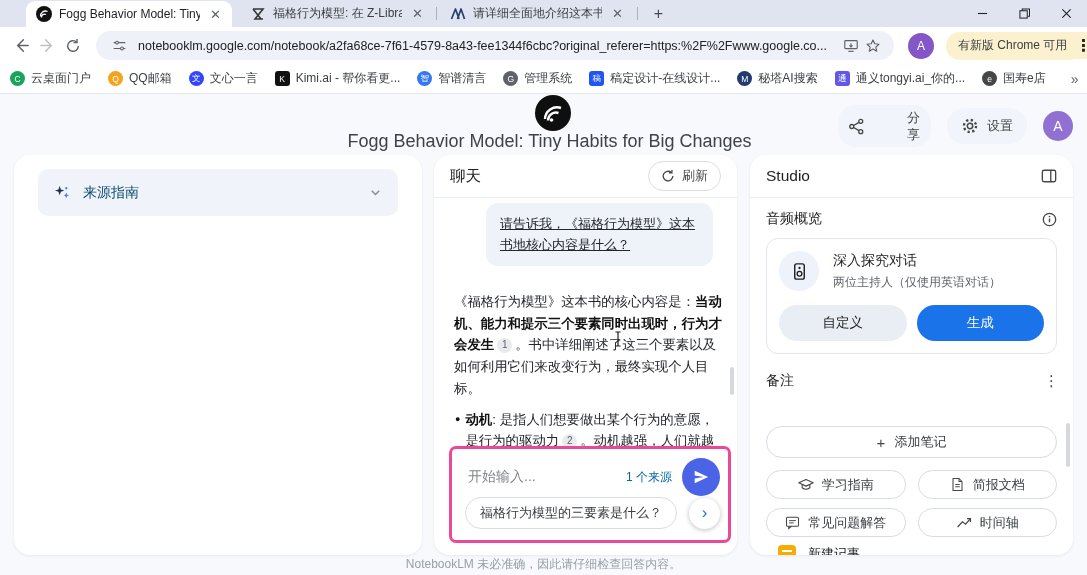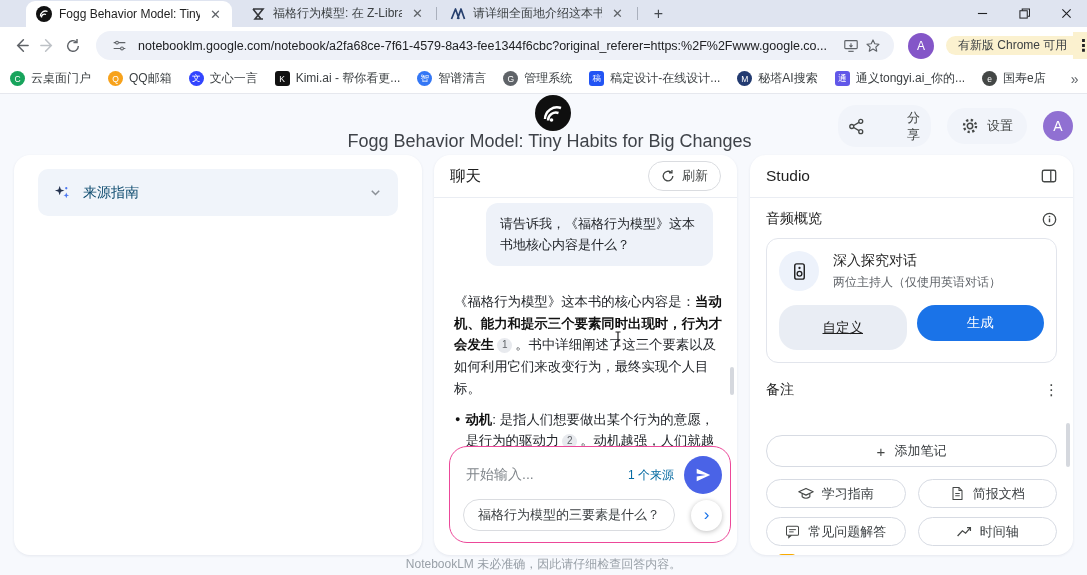--- a/index.html
+++ b/index.html
@@ -30,21 +30,21 @@
 
   
   .toolbar { position:absolute; top:27px; left:0; right:0; height:37px; background:#ffffff; display:flex; align-items:center; }
   .nav-btn { width:26px; height:26px; display:flex; align-items:center; justify-content:center; color:#5f6368; border-radius:50%; cursor:pointer; flex:none; }
   .nav-btn.back { margin-left:8px; }
   .nav-btn.fwd { color:#bdc1c6; }
   .omnibox { margin-left:10px; width:798px; height:29px; background:#eef1f8; border-radius:15px; display:flex; align-items:center; padding:0 10px 0 12px; flex:none; }
   .omni-url { flex:1; font-size:12.5px; color:#202124; white-space:nowrap; overflow:hidden; margin-left:8px; }
   .omni-icon { width:22px; height:22px; display:flex; align-items:center; justify-content:center; color:#5f6368; cursor:pointer; flex:none; }
   .profile-chip { width:26px; height:26px; border-radius:50%; background:#8456c8; color:#fff; font-size:12px; display:flex; align-items:center; justify-content:center; margin-left:14px; cursor:pointer; flex:none; }
-  .update-chip { margin-left:12px; height:19px; background:#fbf1cf; border-radius:14px 0 0 14px; display:flex; align-items:center; padding:0 6px 0 12px; font-size:12px; color:#3c4043; cursor:pointer; flex:none; }
+  .update-chip { margin-left:12px; height:28px; background:#fbf1cf; border-radius:14px 0 0 14px; display:flex; align-items:center; padding:0 6px 0 12px; font-size:12px; color:#3c4043; cursor:pointer; flex:none; }
   .menu-dots { height:27px; background:#fbf1cf; border-radius:0 14px 14px 0; display:flex; align-items:center; padding:0 8px 0 2px; color:#202124; font-weight:bold; letter-spacing:0; cursor:pointer; }
 
   
   .bookmarks { position:absolute; top:64px; left:0; right:0; height:30px; background:#ffffff; border-bottom:1px solid #e6e8ee; display:flex; align-items:center; padding:0 10px; }
   .bm-item { display:flex; align-items:center; gap:6px; font-size:12px; color:#3c4043; margin-right:17px; cursor:pointer; white-space:nowrap; }
   .bm-ico { width:15px; height:15px; border-radius:50%; color:#fff; font-size:8.5px; display:flex; align-items:center; justify-content:center; flex:none; }
   .bm-overflow { margin-left:auto; color:#5f6368; font-size:14px; cursor:pointer; padding:0 8px; }
   .bm-divider { width:1px; height:16px; background:#dadce0; margin:0 6px; }
 
   
@@ -62,48 +62,48 @@
   .panel-hd { height:43px; display:flex; align-items:center; justify-content:space-between; padding:0 16px; border-bottom:1px solid #eaedf3; }
   .panel-title { font-size:15.5px; color:#1f1f1f; }
   .hd-icon { color:#444746; cursor:pointer; }
 
   .sources-panel { left:14px; width:408px; }
   .guide-card { margin:14px 24px 0; height:47px; border-radius:10px; background:#f0f4fa; display:flex; align-items:center; padding:0 16px; gap:12px; cursor:pointer; }
   .guide-label { font-size:14px; color:#0c4a6e; flex:1;font-family:Liberation Serif, serif; }
 
   .chat-panel { left:434px; width:303px; }
   .refresh-btn { display:flex; align-items:center; gap:7px; border:1px solid #dadce0; border-radius:16px; padding:5px 12px; font-size:13px; color:#444746; background:#fff; cursor:pointer; }
-  .user-bubble { position:absolute; top:48px; left:52px; right:24px; background:#eef2f9; border-radius:12px; padding:10px 14px; font-size:13px; line-height:1.65; color:#23262b; }
+  .user-bubble { position:absolute; top:48px; left:52px; right:24px; background:#eef2f9; border-radius:12px; padding:10px 14px; font-size:13px; line-height:1.65; color:#23262b;text-decoration:underline; }
   .assistant { position:absolute; top:136px; left:20px; right:10px; font-size:13.4px; line-height:1.62; color:#23262b; }
   .assistant b { font-weight:700; color:#111; }
   .citation { display:inline-flex; width:15px; height:15px; border-radius:50%; background:#e8eaee; color:#5f6368; font-size:10px; align-items:center; justify-content:center; vertical-align:1px; margin:0 3px; cursor:pointer; }
   .bullet-row { margin-top:9px; display:flex; }
   .bullet-dot { font-size:9px; line-height:1; margin:6px 5px 0 1px; color:#111; }
   .bullet-text { flex:1; }
   .ibeam { position:absolute; top:176px; left:180px; }
   .chat-thumb { position:absolute; right:3px; top:212px; width:4px; height:28px; border-radius:2px; background:#d5d8de; cursor:pointer; }
-  .input-card { position:absolute; left:15px; right:6px; top:291px; height:97px; border:1px solid #ec4899; border-radius:18px; background:#fff; }
+  .input-card { position:absolute; left:15px; right:6px; top:291px; height:97px; border:3px solid #ec4899; border-radius:7px; background:#fff; }
   .input-row { position:absolute; top:9px; left:16px; right:8px; display:flex; align-items:center; }
   .input-ph { font-size:14px; color:#80868b; flex:1; }
   .src-count { font-size:12px; color:#0369a1; margin-right:10px; white-space:nowrap; }
   .send-btn { width:38px; height:38px; border-radius:50%; background:#4a63e7; display:flex; align-items:center; justify-content:center; cursor:pointer; flex:none; }
   .chip-row { position:absolute; bottom:11px; left:13px; right:8px; display:flex; align-items:center; }
   .sugg-chip { border:1px solid #dadce0; border-radius:16px; padding:6px 14px; font-size:13px; color:#3c4043; background:#fff; white-space:nowrap; cursor:pointer; }
   .next-btn { margin-left:auto; width:31px; height:31px; border-radius:50%; background:#fff; box-shadow:0 1px 5px rgba(0,0,0,.25); display:flex; align-items:center; justify-content:center; font-size:17px; color:#1a73e8; cursor:pointer; flex:none; }
 
   .studio-panel { left:750px; width:323px; }
   .audio-hd { display:flex; align-items:center; justify-content:space-between; padding:12px 16px 6px; }
   .sec-title { font-size:14px; color:#1f1f1f; }
   .audio-card { margin:4px 16px 0; border:1px solid #e2e5ec; border-radius:12px; padding:12px; }
   .audio-top { display:flex; align-items:center; gap:14px; }
   .spk-circle { width:40px; height:40px; border-radius:50%; background:#edf2fb; display:flex; align-items:center; justify-content:center; flex:none; }
   .audio-title { font-size:14px; color:#1f1f1f; }
   .audio-sub { font-size:12px; color:#5f6368; margin-top:4px; }
   .audio-btns { display:flex; gap:10px; margin-top:14px; }
-  .btn-customize { flex:1; height:45px; border:none; border-radius:18px; background:#e9edf4; font-size:13.5px; color:#1f1f1f; font-family:inherit; cursor:pointer;text-decoration:underline; }
+  .btn-customize { flex:1; height:36px; border:none; border-radius:18px; background:#e9edf4; font-size:13.5px; color:#1f1f1f; font-family:inherit; cursor:pointer; }
   .btn-generate { flex:1; height:36px; border:none; border-radius:18px; background:#1a73e8; font-size:13.5px; color:#fff; font-family:inherit; cursor:pointer; }
   .notes-hd { display:flex; align-items:center; justify-content:space-between; padding:18px 14px 0 16px; }
   .kebab { font-size:15px; color:#444746; letter-spacing:0; line-height:.5; cursor:pointer; }
   .add-note { margin:36px 16px 0; height:32px; border:1px solid #d7dbe3; border-radius:16px; background:#fff; display:flex; align-items:center; justify-content:center; gap:9px; font-size:13px; color:#3c4043; cursor:pointer; }
   .plus-glyph { font-size:15px; color:#444746; }
   .actions-grid { margin:12px 16px 0; display:grid; grid-template-columns:1fr 1fr; gap:9px 12px; }
   .action-pill { height:29px; border:1px solid #d7dbe3; border-radius:15px; background:#fff; display:flex; align-items:center; justify-content:center; gap:8px; font-size:13px; color:#3c4043; cursor:pointer; }
   .action-pill svg { flex:none; }
   .note-item { margin:8px 16px 0; display:flex; align-items:center; gap:12px; padding-left:12px; font-size:13px; color:#202124; cursor:pointer; }
   .note-ico { width:18px; height:18px; border-radius:4px; background:#f9ab00; position:relative; flex:none; }

